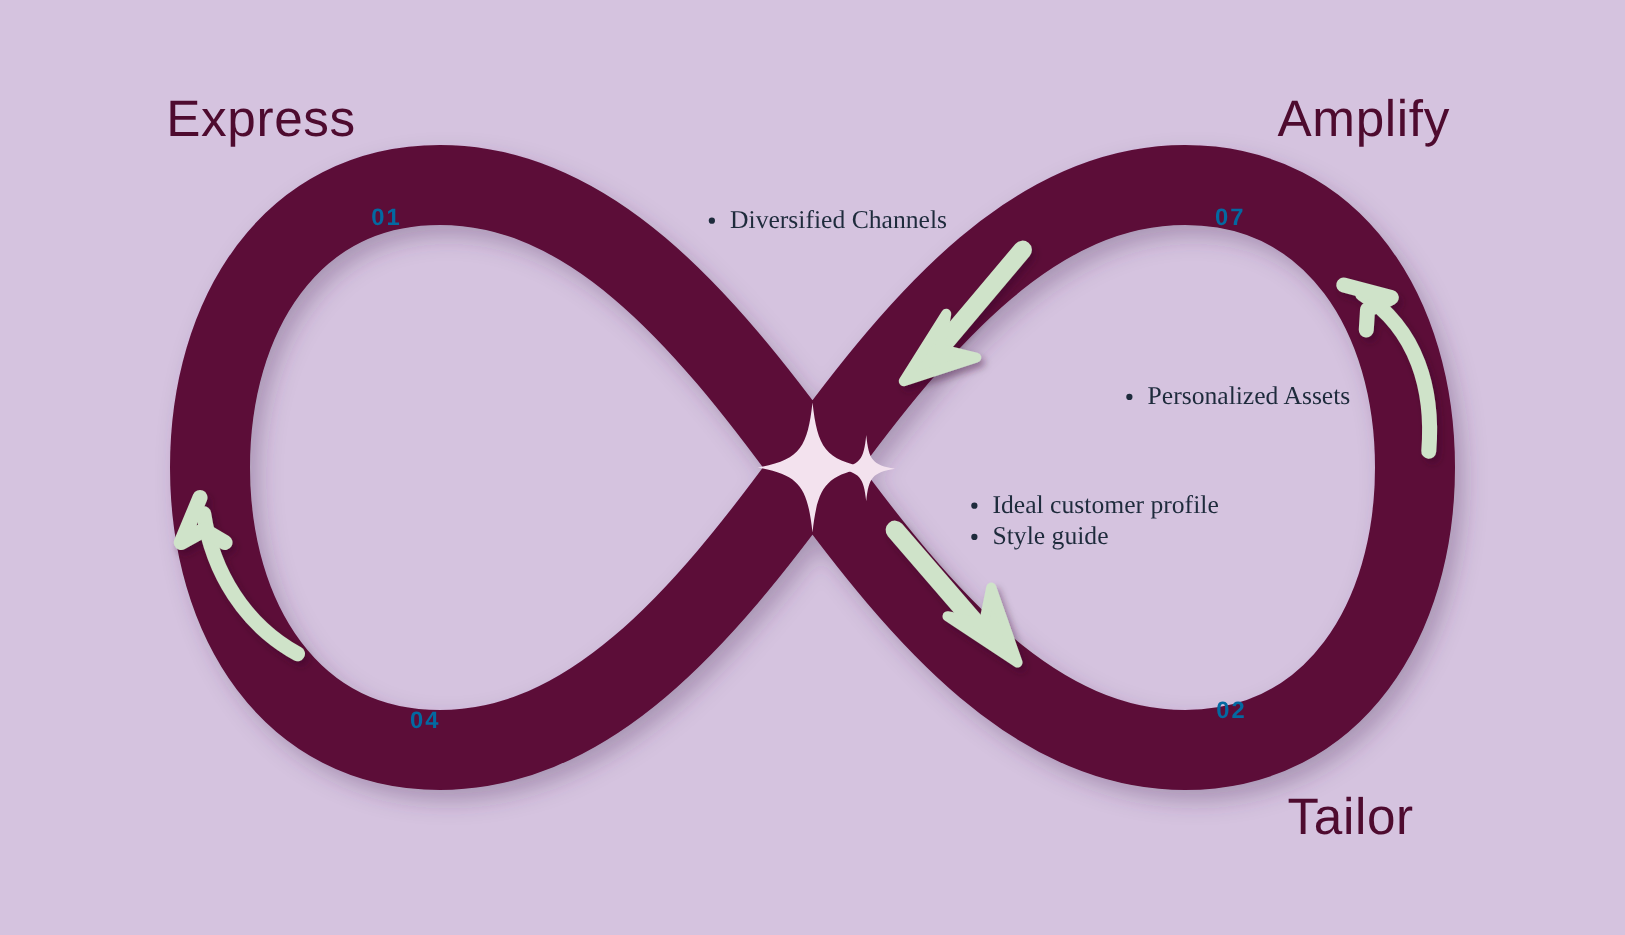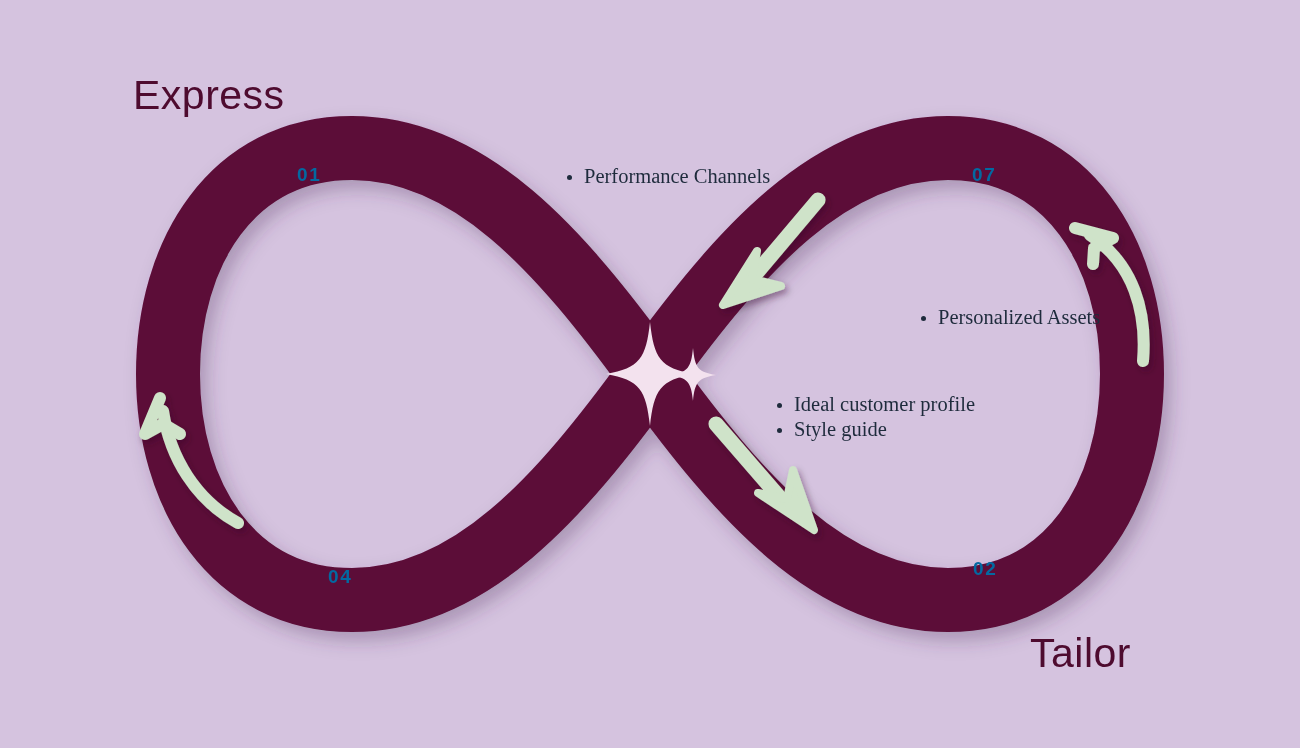--- a/index.html
+++ b/index.html
@@ -55,21 +55,21 @@
     font-size:20.5px;
     color:#1e2b3c;
     white-space:nowrap;
     line-height:25px;
   }
   .note ul{margin:0;padding:0 0 0 22px;list-style:disc;}
   .note li{margin:0;padding:0;}
   .note li::marker{font-size:17px;}
 
   #note-diversified{left:562px;top:164px;}
-  #note-personalized{left:916px;top:305px;}
+  #note-personalized{left:896px;top:305px;}
   #note-tailor{left:772px;top:392px;}
   #note-evolve{left:218px;top:409px;}
 </style>
 </head>
 <body>
 
 <svg id="canvas" viewBox="0 0 1300 748" xmlns="http://www.w3.org/2000/svg">
 
   <defs>
 
@@ -151,35 +151,36 @@
              L 163,424
              L 180,434" fill="none" stroke="#cfe3c9" stroke-width="12" stroke-linecap="round" stroke-linejoin="round"></path>
   </g>
 
 </svg>
 
 <div class="stage">
 
   <div class="stage-label" id="label-express">Express</div>
 
+  <div class="stage-label" id="label-amplify">Amplify</div>
 
 
   <div class="stage-label" id="label-tailor">Tailor</div>
 
   <div class="step-num" id="num-01">01</div>
 
   <div class="step-num" id="num-03">07</div>
 
   <div class="step-num" id="num-04">04</div>
 
   <div class="step-num" id="num-02">02</div>
 
   <div class="note" id="note-diversified">
     <ul>
-      <li>Performance Channels</li>
+      <li>Diversified Channels</li>
     </ul>
   </div>
 
   <div class="note" id="note-personalized">
     <ul>
       <li>Personalized Assets</li>
     </ul>
   </div>
 
   <div class="note" id="note-tailor">

